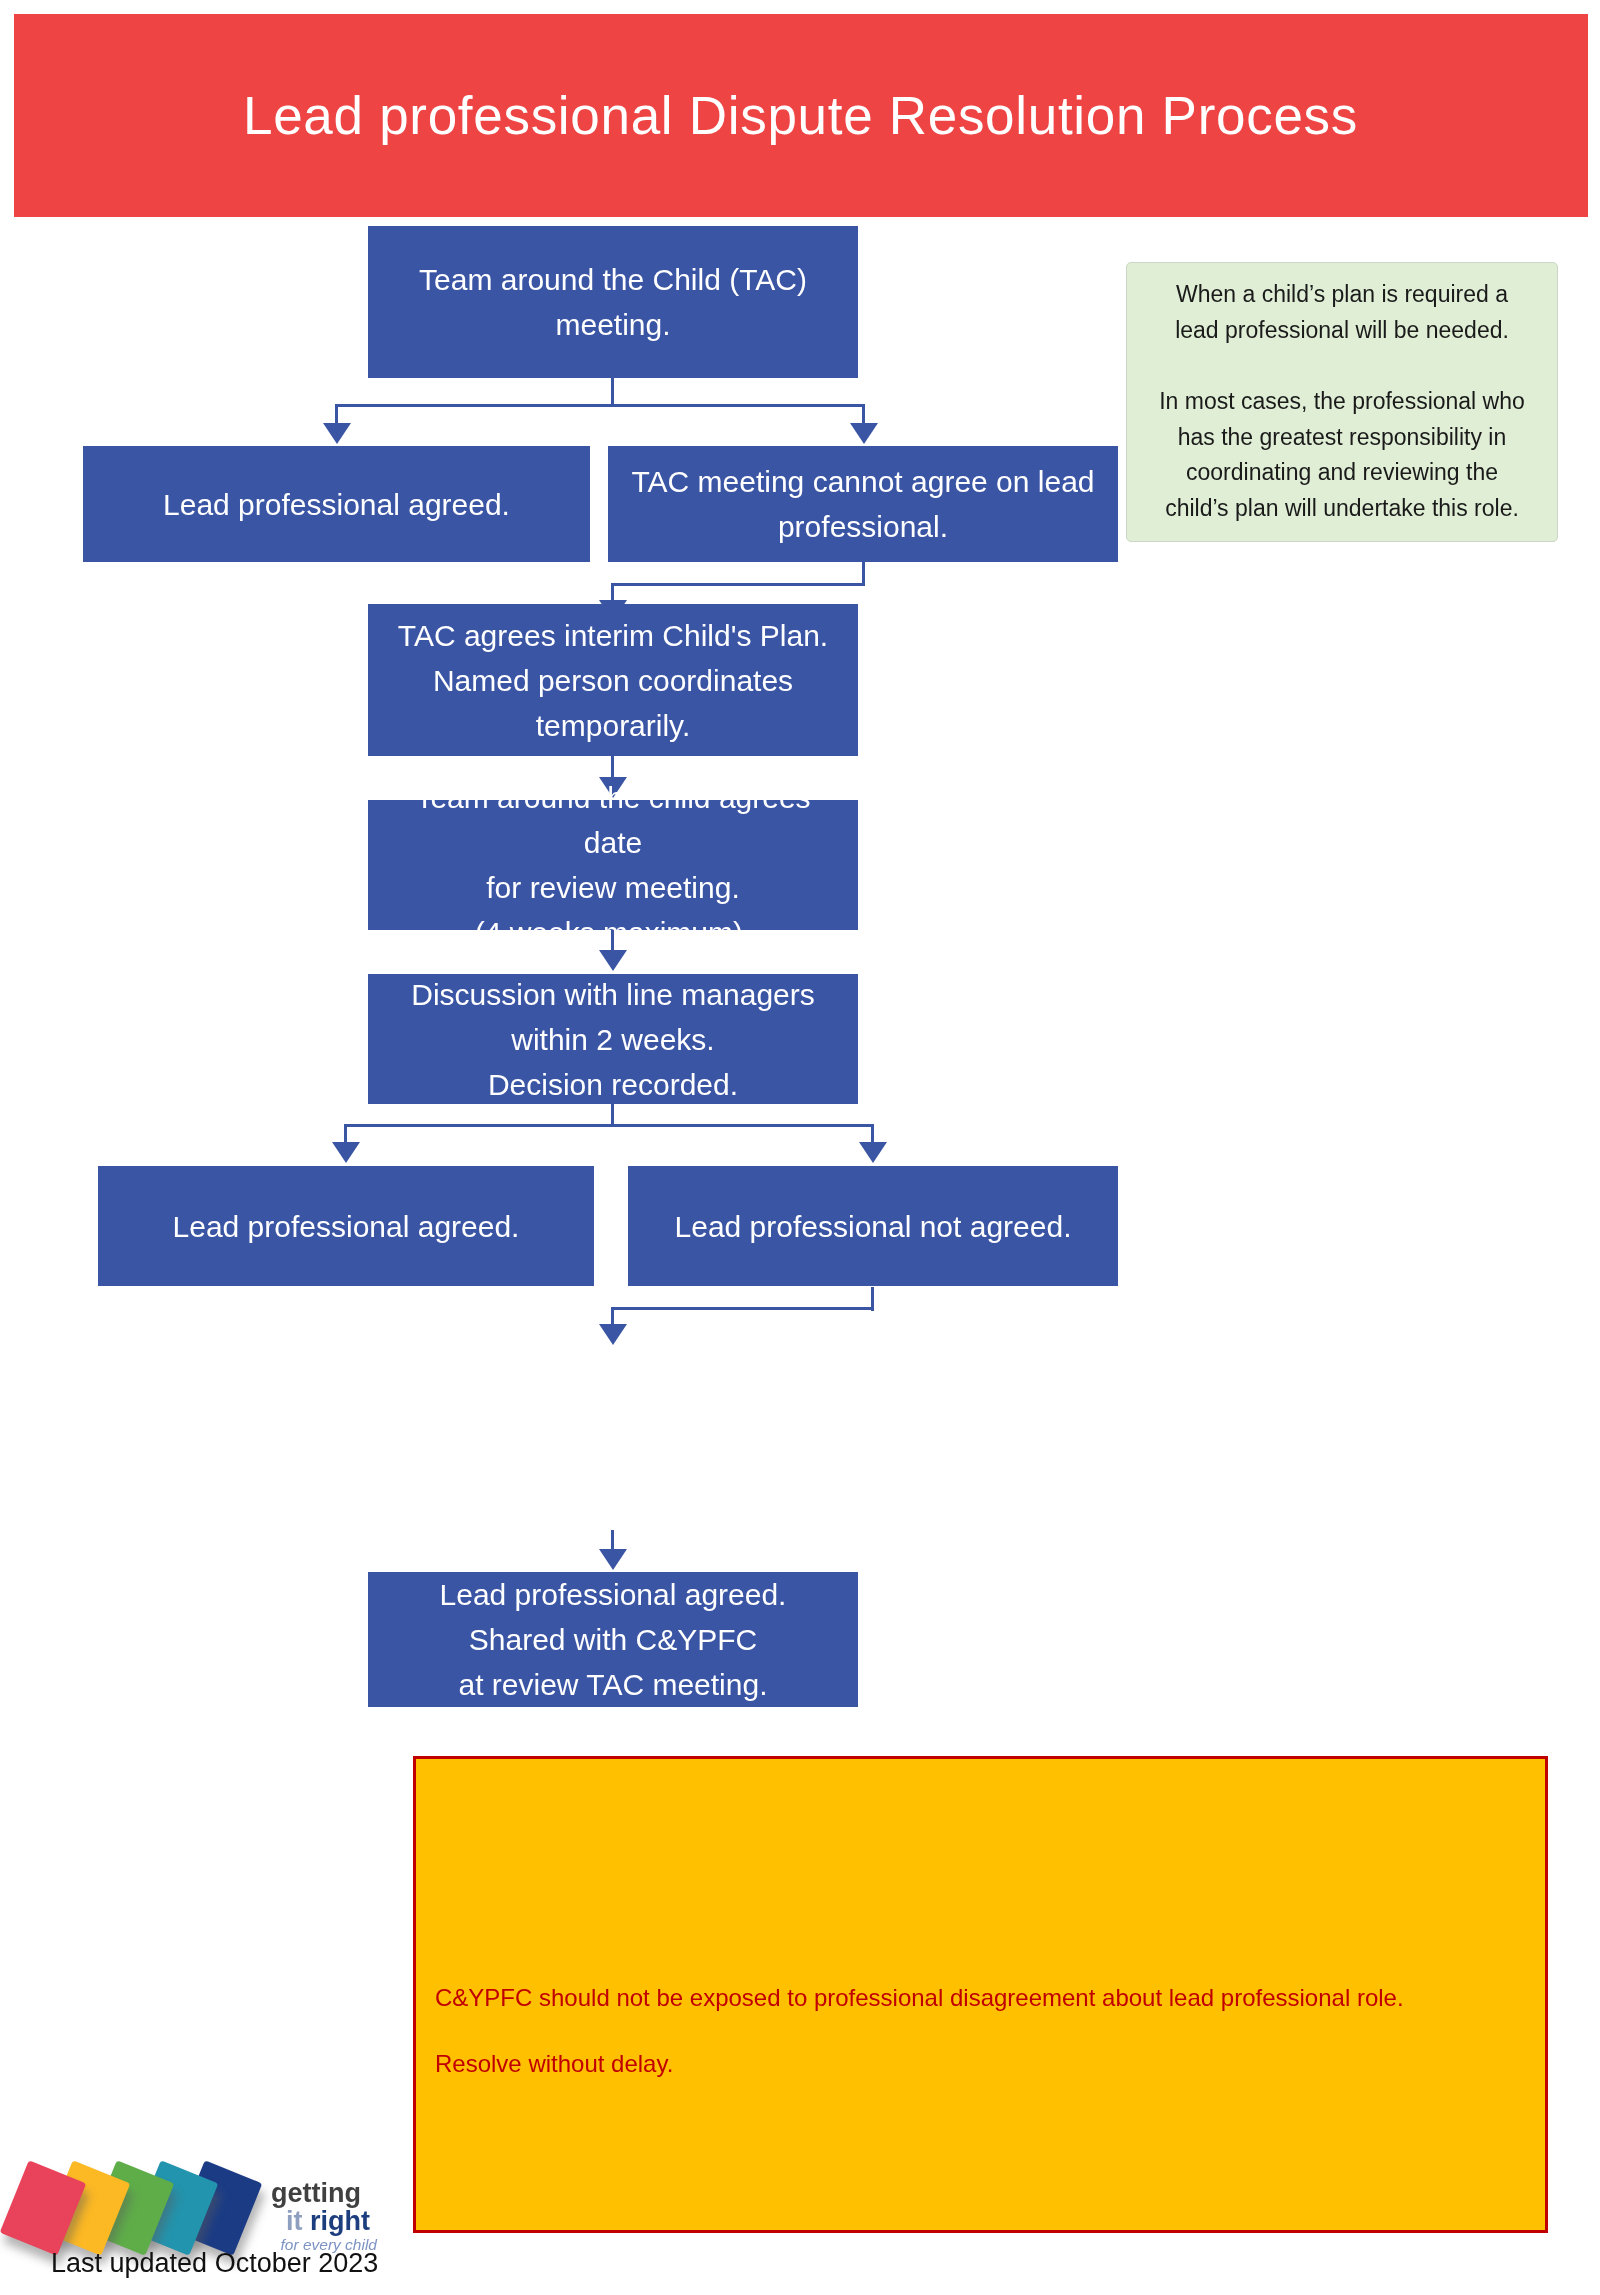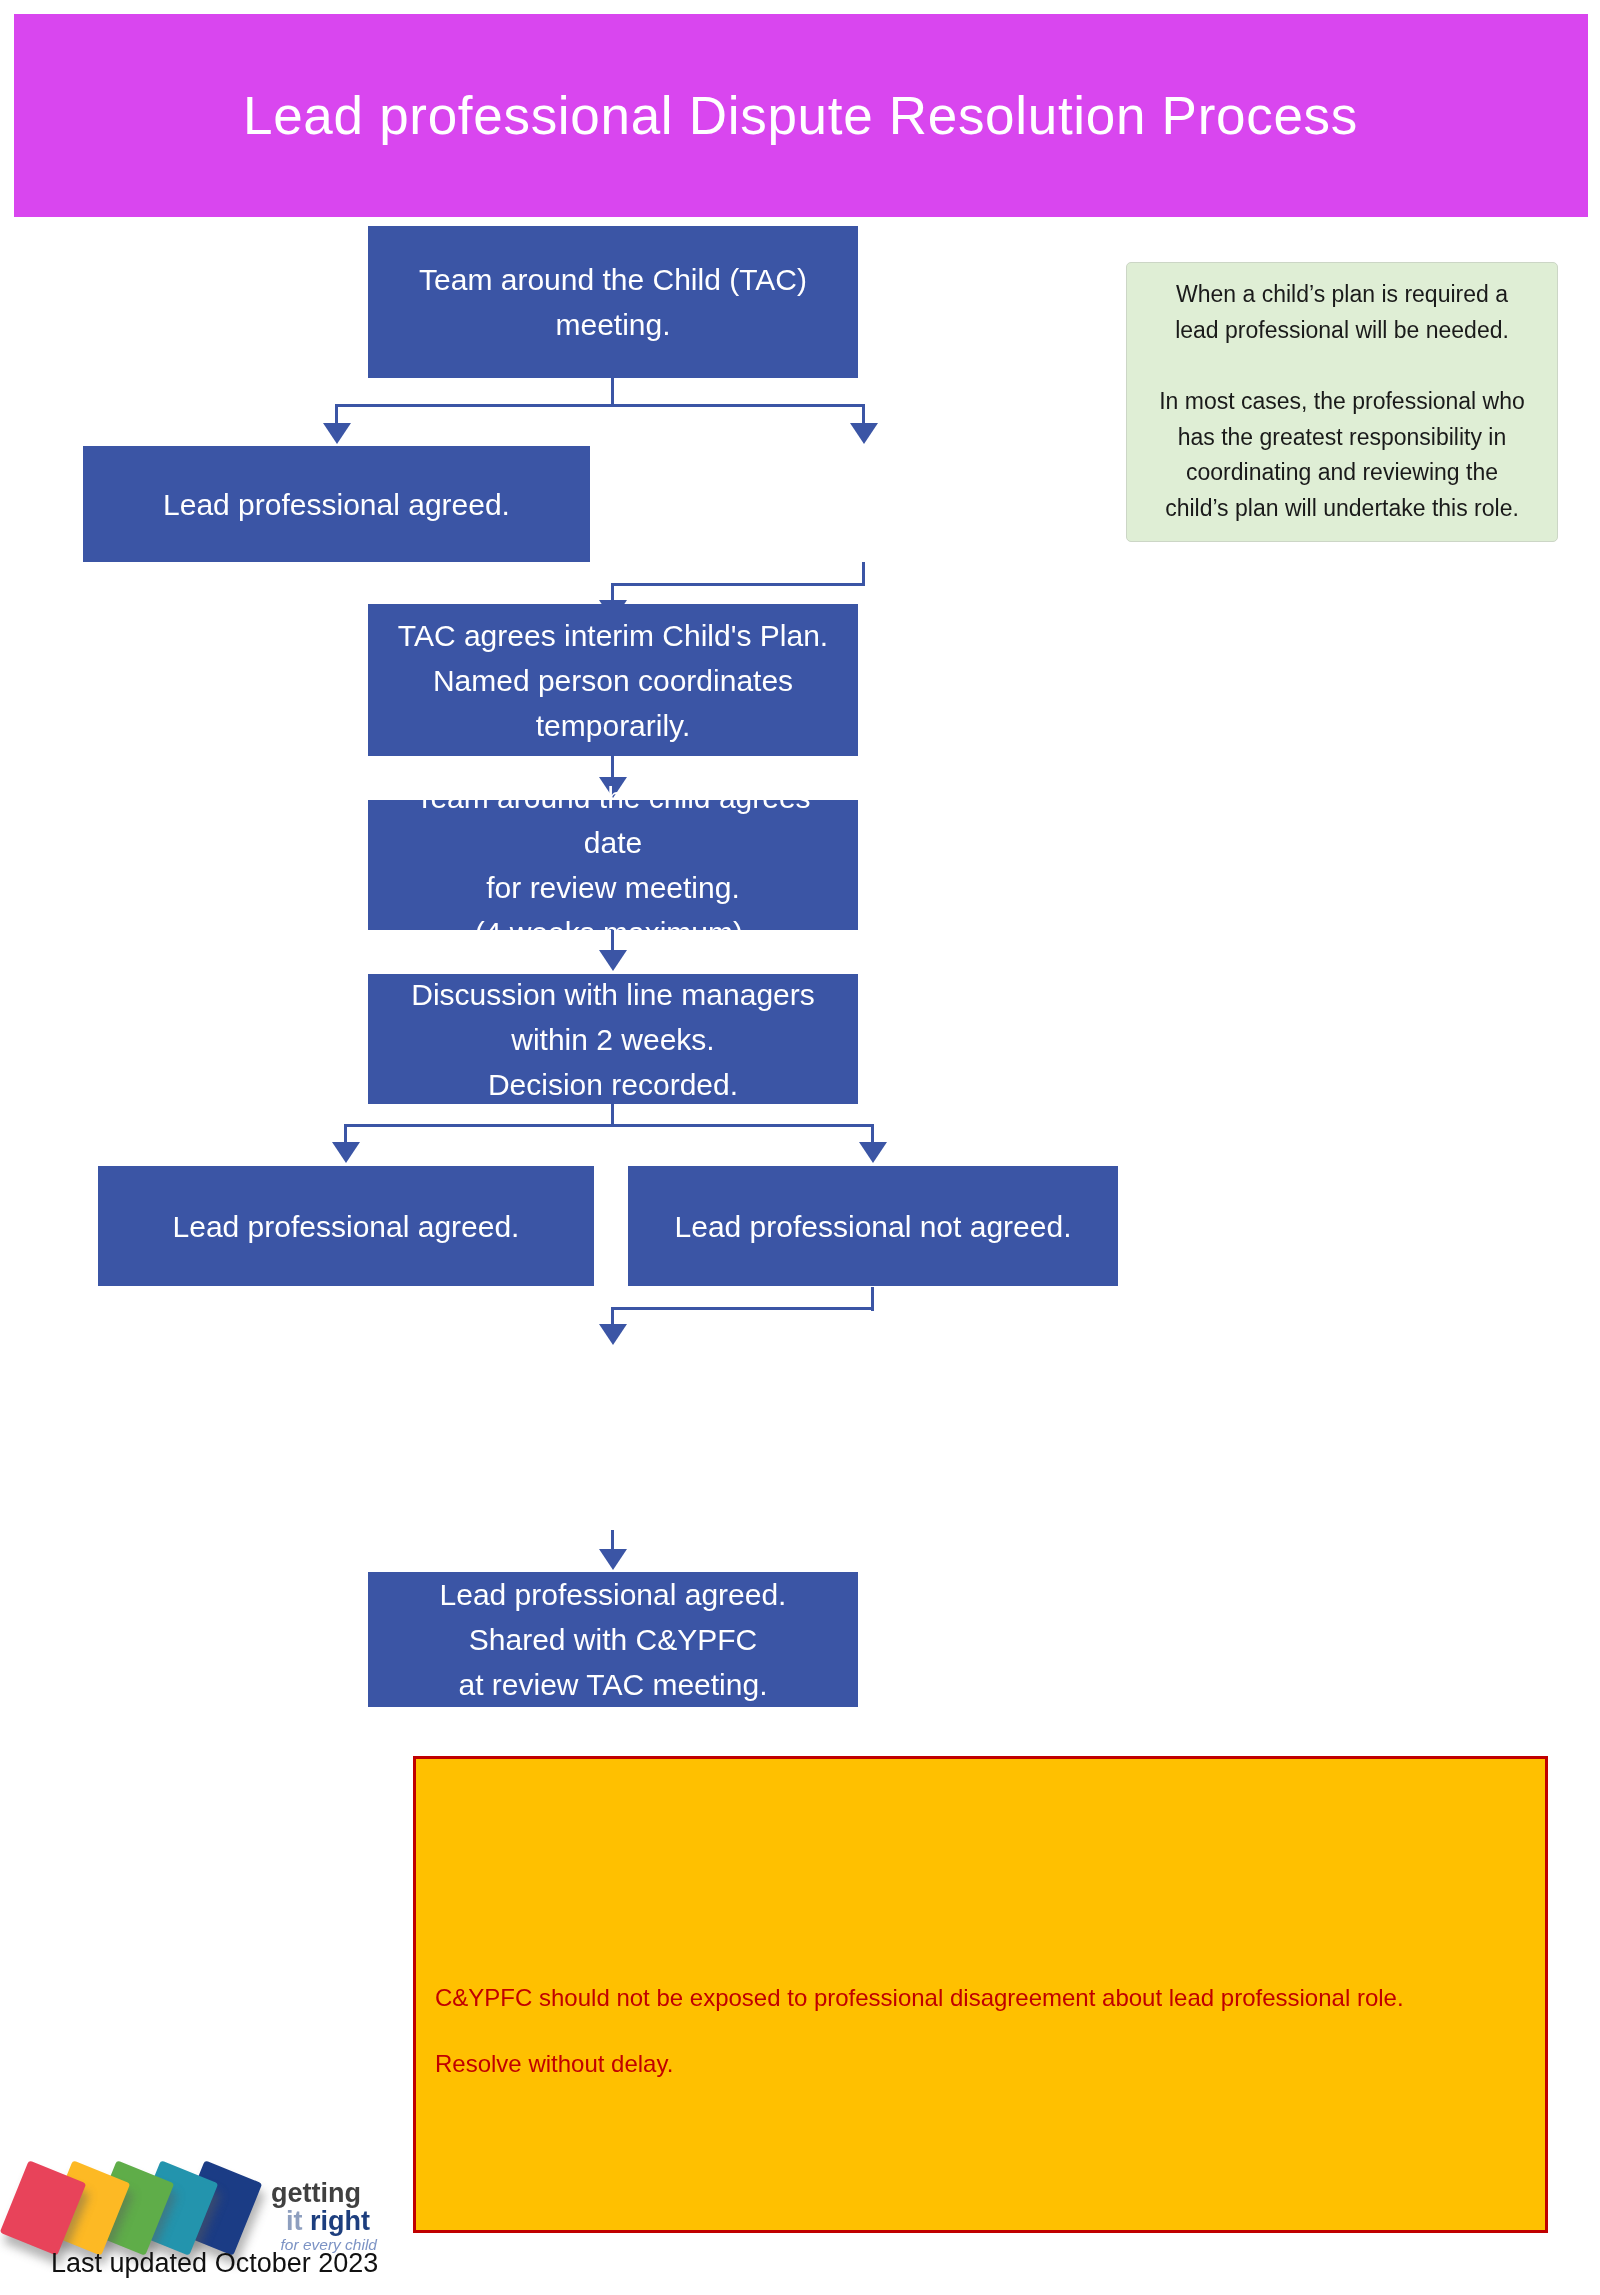--- a/index.html
+++ b/index.html
@@ -6,21 +6,21 @@
   .page{
     position:relative;
     width:1601px;
     height:2295px;
     background:#ffffff;
     font-family:"Liberation Sans","DejaVu Sans",sans-serif;
     overflow:hidden;
   }
   .banner{
     position:absolute;left:13.5px;top:13.5px;width:1574px;height:203px;
-    background:#d946ef;
+    background:#ef4444;
     display:flex;align-items:center;justify-content:center;
   }
   .banner h1{
     margin:0;color:#ffffff;font-size:53px;font-weight:400;letter-spacing:0.7px;
   }
   .box{
     position:absolute;
     background:#3b55a5;
     color:#ffffff;
     display:flex;align-items:center;justify-content:center;
@@ -86,20 +86,22 @@
 meeting.</div>
 
   <div class="vline" style="left:611px;top:378px;width:3.4px;height:27px;"></div>
   <div class="hline" style="left:335px;top:404px;width:530px;height:3.4px;"></div>
   <div class="vline" style="left:335px;top:404px;width:3.4px;height:20px;"></div>
   <div class="ahead" style="left:323px;top:423px;"></div>
   <div class="vline" style="left:862px;top:404px;width:3.4px;height:20px;"></div>
   <div class="ahead" style="left:850px;top:423px;"></div>
 
   <div class="box" style="left:83px;top:446px;width:507px;height:116px;">Lead professional agreed.</div>
+  <div class="box" style="left:608px;top:446px;width:510px;height:116px;">TAC meeting cannot agree on lead
+professional.</div>
 
   <div class="note">When a child’s plan is required  a
 lead professional will be needed.
 
 In most cases, the professional who
 has the greatest responsibility in
 coordinating and reviewing the
 child’s plan will undertake this role.</div>
 
   <div class="vline" style="left:862px;top:562px;width:3.4px;height:24px;"></div>

